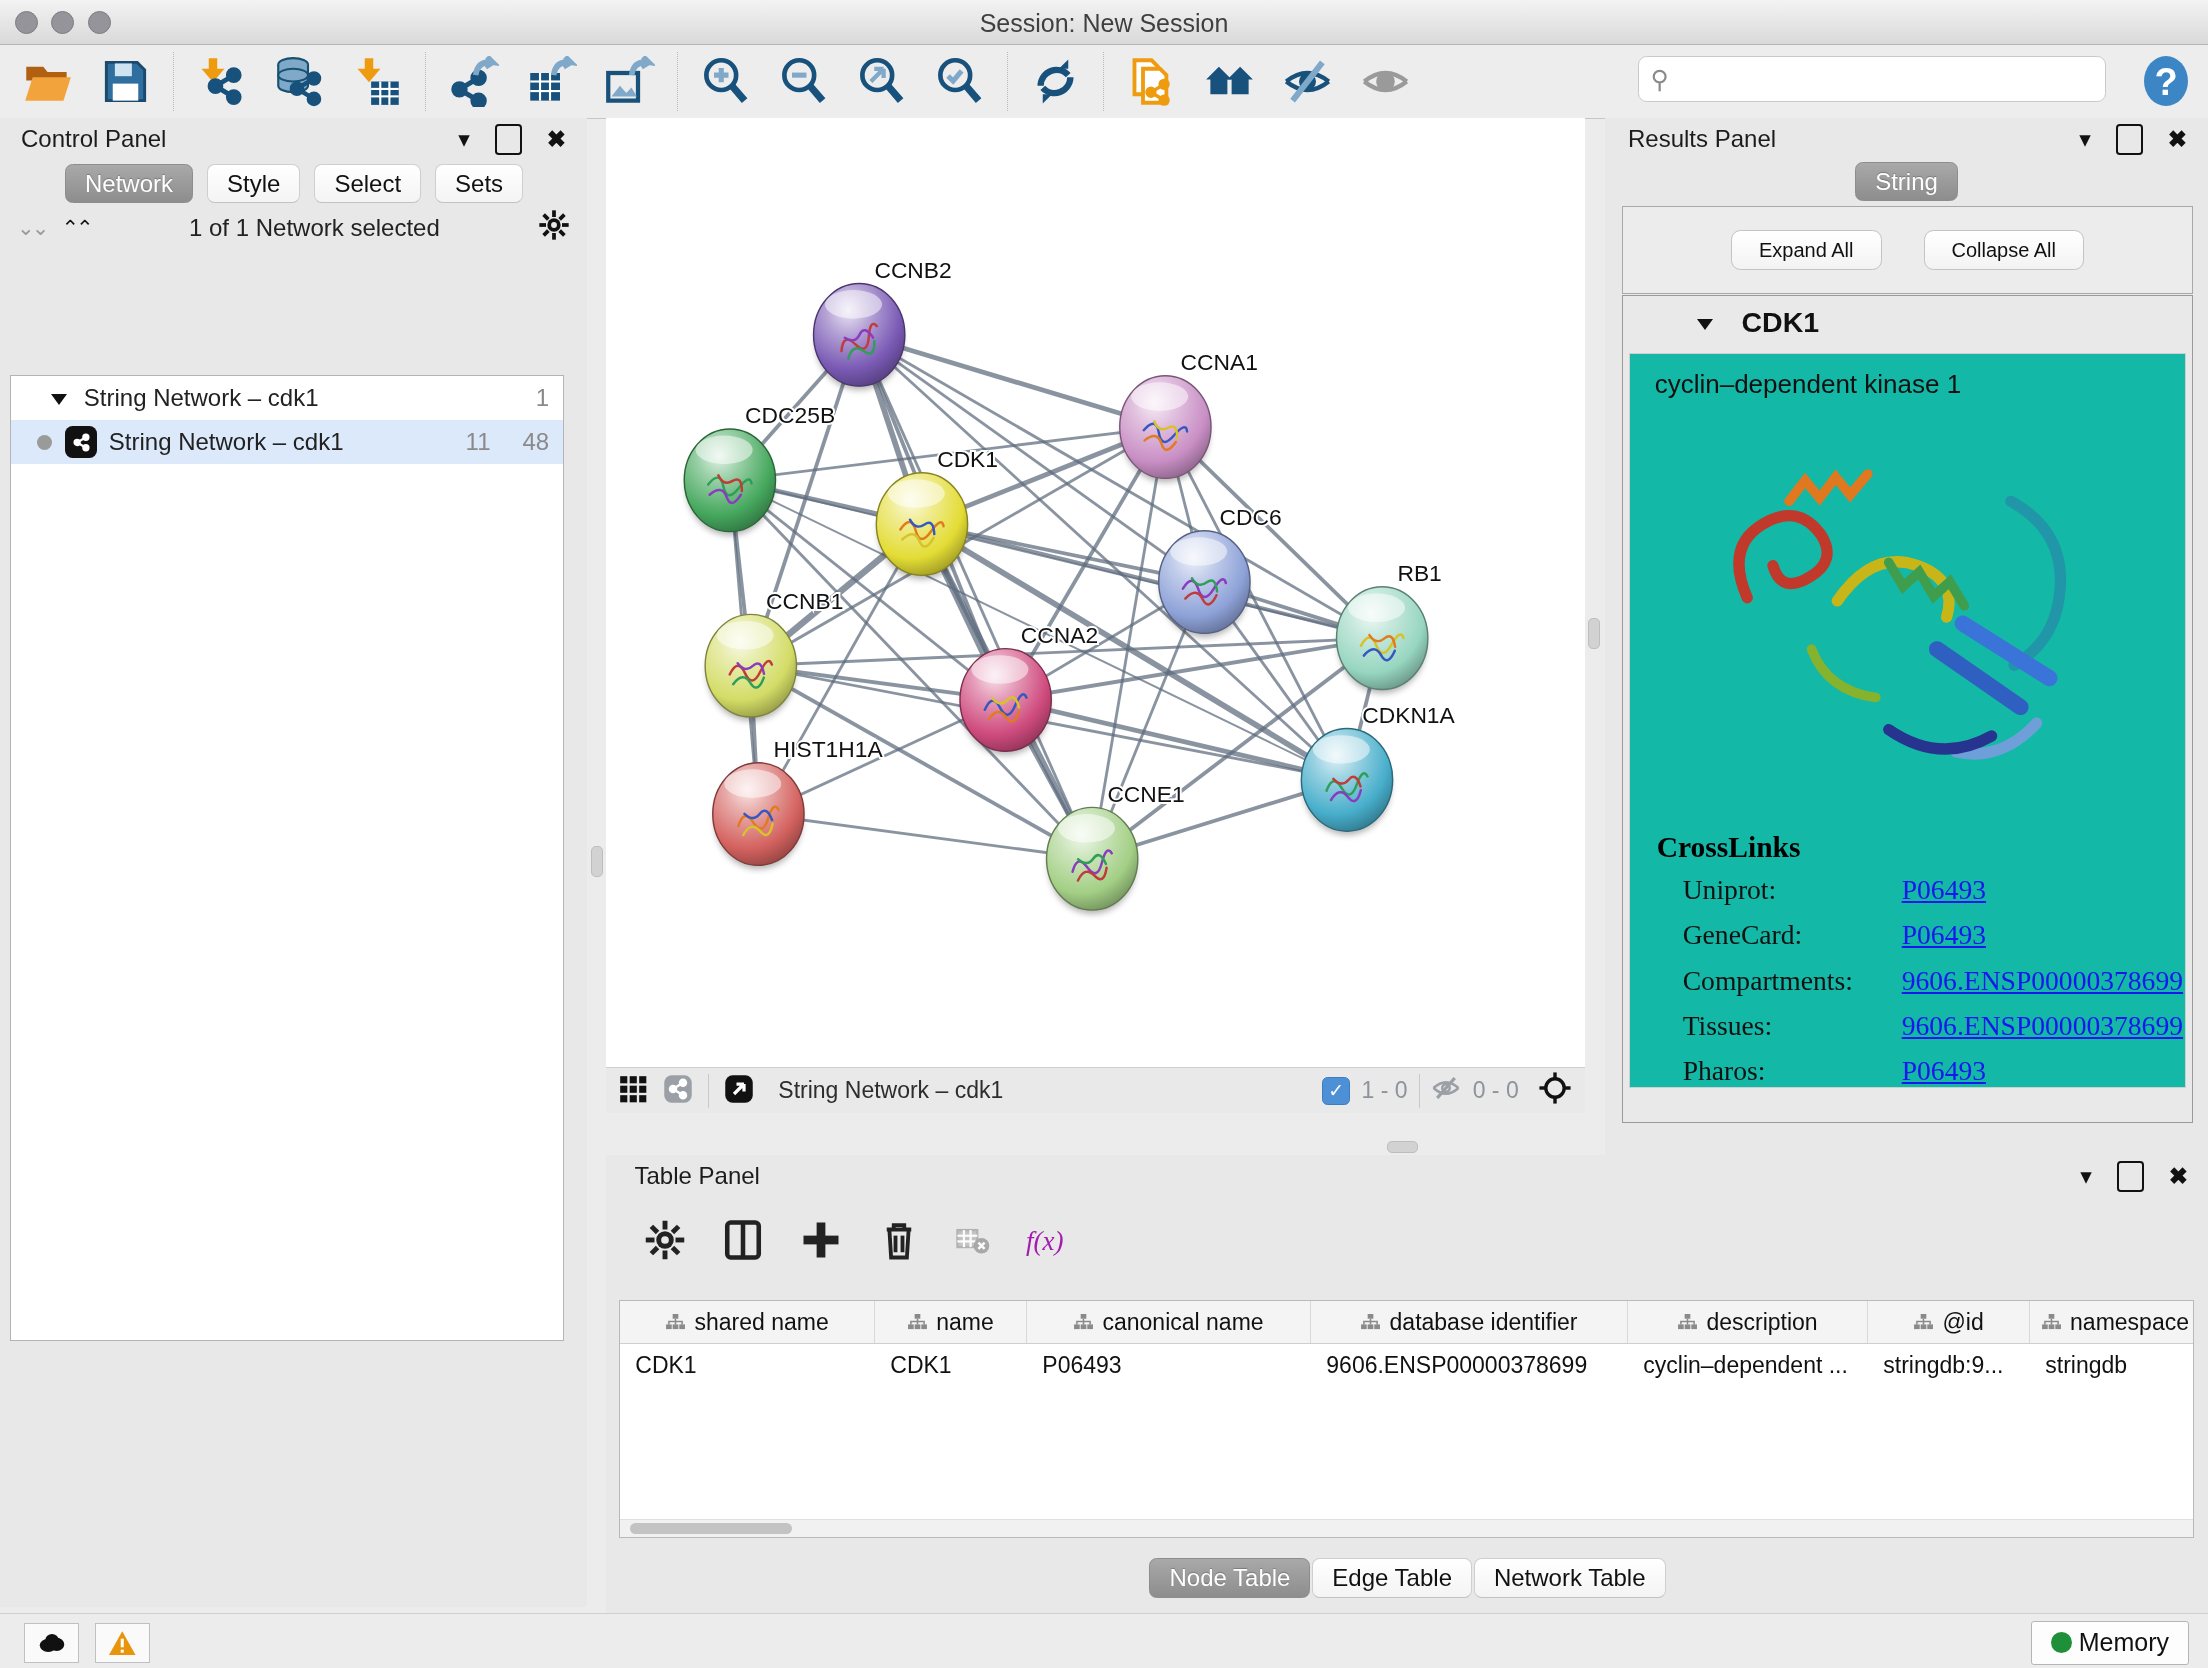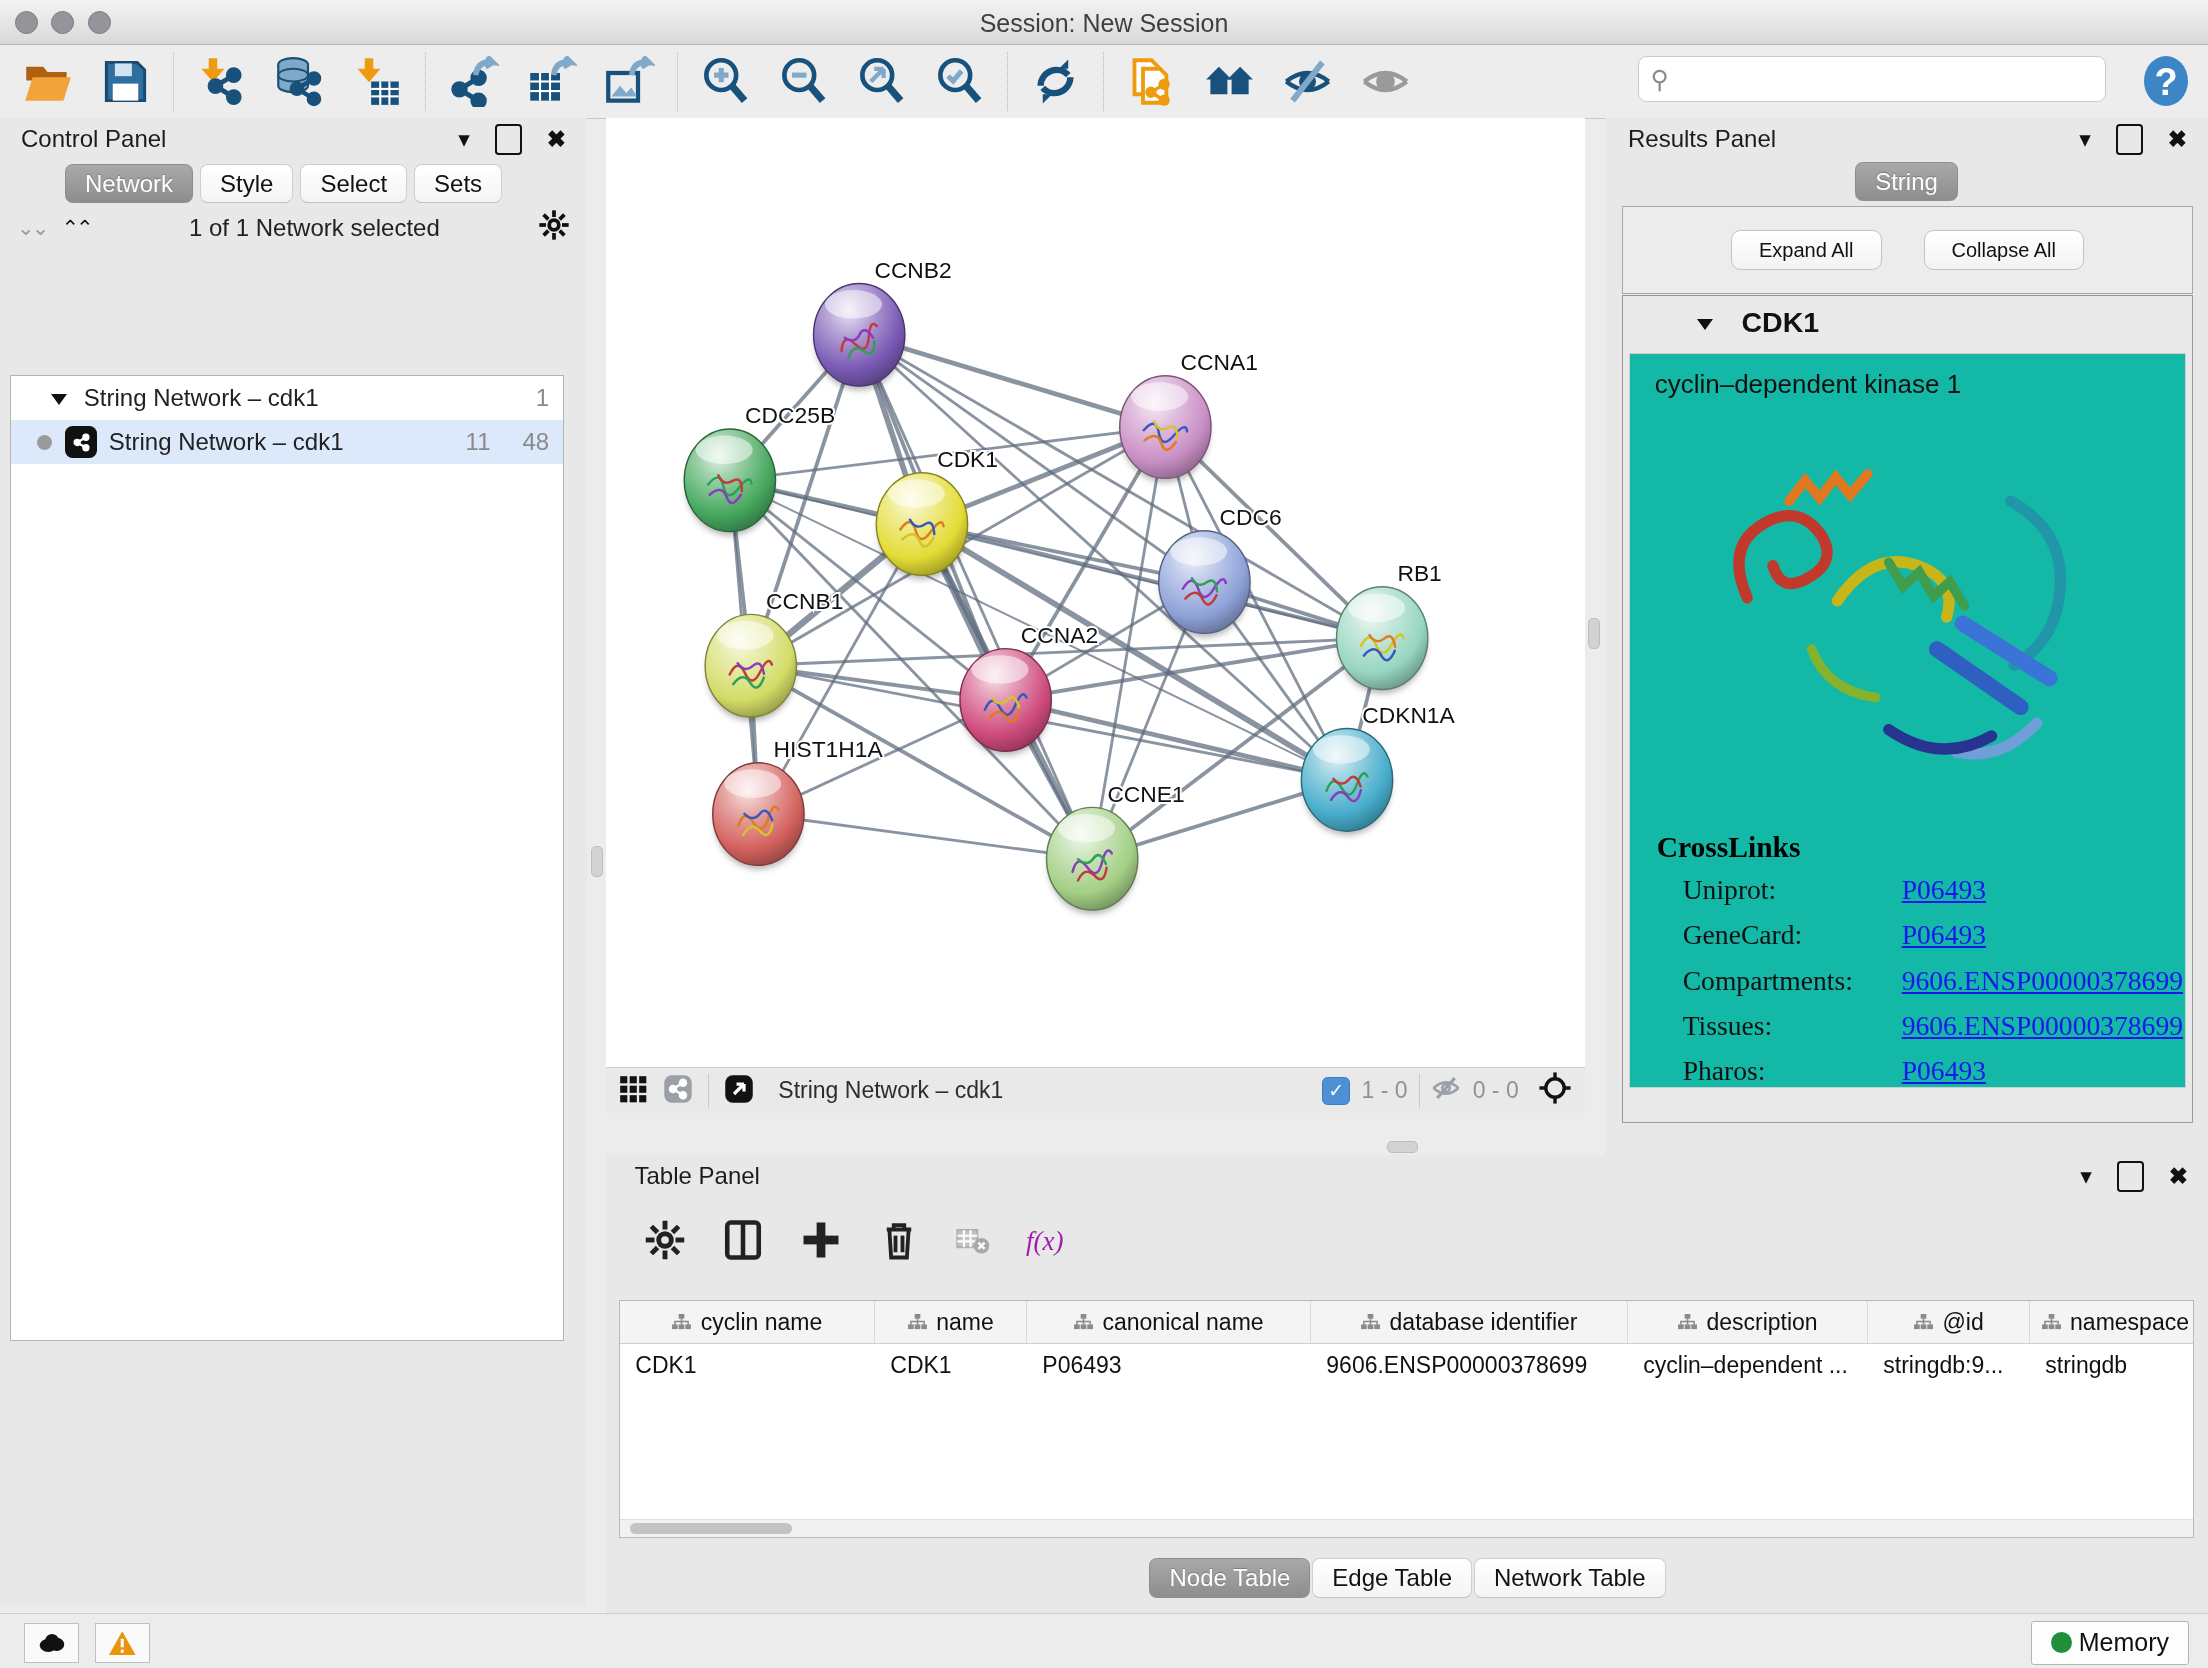--- a/index.html
+++ b/index.html
@@ -27,21 +27,21 @@
   .phead{height:42px;display:flex;align-items:center;font-size:24px;color:#1c1c1c;}
   .pctrl{margin-left:auto;display:flex;align-items:center;gap:25px;padding-right:21px;}
   .pctrl .c{font-size:23px;color:#111;line-height:1;}
   .box-sq{width:23px;height:27px;border:2.9px solid #111;border-radius:3.8px;}
   .tab{font-size:24px;padding:4.8px 19px;border:1px solid #cfcfcf;border-bottom-color:#c2c2c2;
        background:linear-gradient(#ffffff,#f4f4f4);border-radius:7.6px;color:#111;}
   .tab.sel{background:linear-gradient(#a9a9a9,#8d8d8d);color:#fff;border-color:#8d8d8d;
        text-shadow:0 -1px 1px rgba(0,0,0,.25);}
   
   .control-panel{position:absolute;left:0;top:118px;width:587px;height:1489px;background:#e8e8e8;}
-  .cp-tabs{display:flex;gap:7px;padding-left:65px;margin-top:3.8px;}
+  .cp-tabs{display:flex;gap:14px;padding-left:65px;margin-top:3.8px;}
   .cp-sub{display:flex;align-items:center;height:49px;padding:0 17px;font-size:24px;}
   .chev{font-size:21px;letter-spacing:-2.9px;}
   .cp-list{position:absolute;left:9.5px;top:257px;width:552px;height:964px;background:#fff;
       border:1px solid #b4b4b4;font-size:24px;}
   .tree-row{display:flex;align-items:center;height:44px;padding:0 13.3px;}
   .tree-row .cnt{margin-left:auto;color:#8a8a8a;}
   .tree-row.sel{background:#dce9fa;}
   .dot{width:15px;height:15px;border-radius:50%;background:#9a9a9a;margin:0 13.3px 0 13.3px;}
   .netic{width:32px;height:32px;border-radius:7.6px;background:#111;display:flex;align-items:center;
       justify-content:center;margin-right:11.4px;flex:0 0 auto;}
@@ -808,21 +808,21 @@
   <div class="tp-table">
     <div class="tp-hrow" id="tp-head">
         <div class="tp-hcell" style="width: 255px;">
           <svg width="19" height="17" viewBox="0 0 20 18" fill="#8a8a8a">
 <rect x="7" y="0" width="6" height="5"></rect>
             <rect x="0" y="11" width="6" height="5"></rect>
             <rect x="7" y="11" width="6" height="5"></rect>
             <rect x="14" y="11" width="6" height="5"></rect>
 <path d="M10,5 v3 M3,11 V8 h14 v3 M10,8 v3" stroke="#8a8a8a" stroke-width="1.6" fill="none"></path>
           </svg>
-          <span>cyclin name</span>
+          <span>shared name</span>
         </div>
         <div class="tp-hcell" style="width: 152px;">
           <svg width="19" height="17" viewBox="0 0 20 18" fill="#8a8a8a">
 <rect x="7" y="0" width="6" height="5"></rect>
             <rect x="0" y="11" width="6" height="5"></rect>
             <rect x="7" y="11" width="6" height="5"></rect>
             <rect x="14" y="11" width="6" height="5"></rect>
 <path d="M10,5 v3 M3,11 V8 h14 v3 M10,8 v3" stroke="#8a8a8a" stroke-width="1.6" fill="none"></path>
           </svg>
           <span>name</span>

